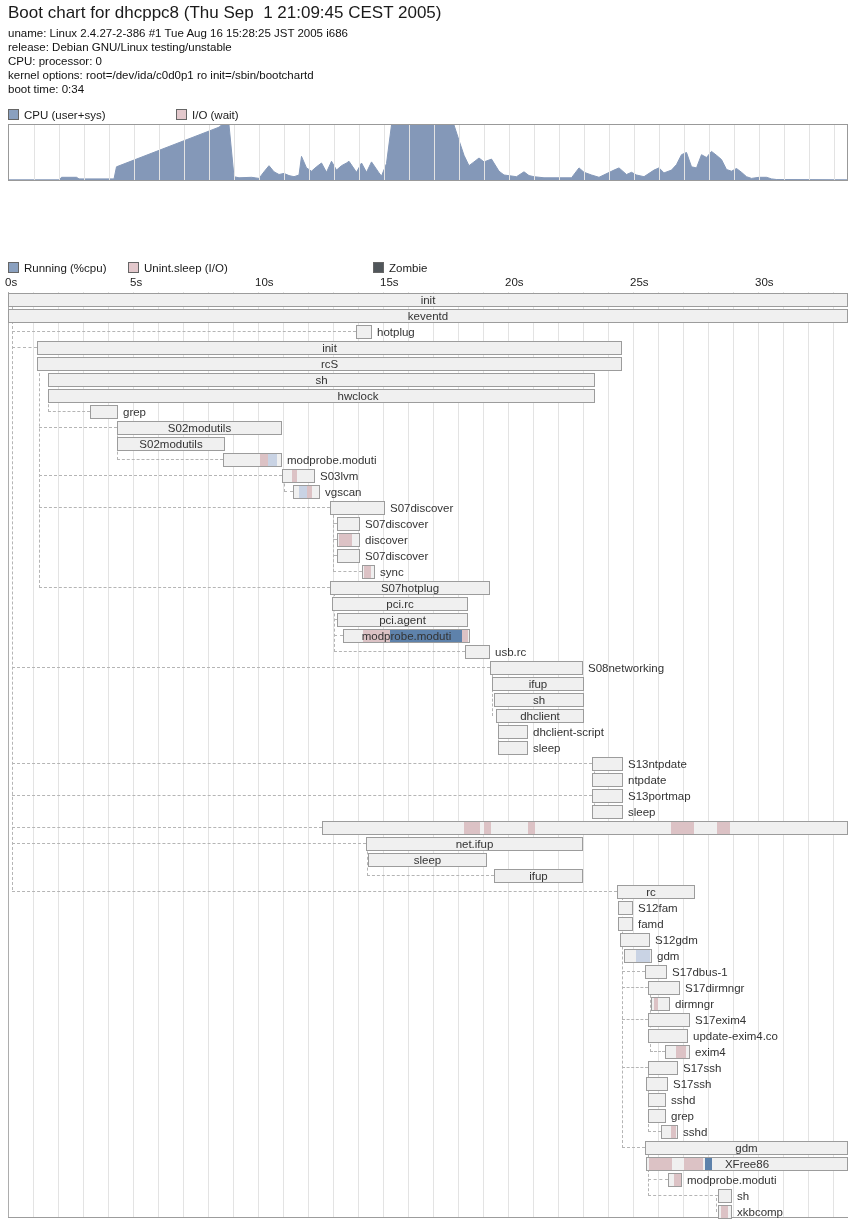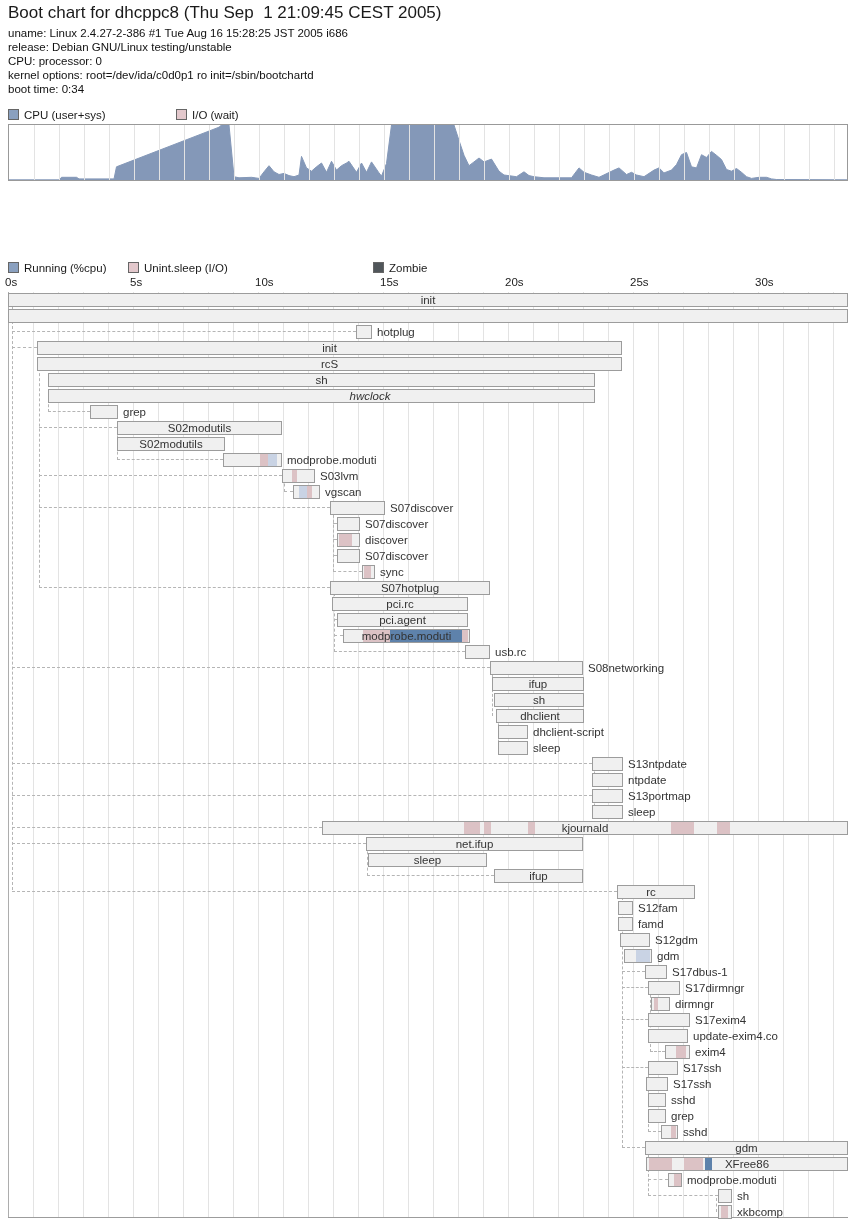--- a/index.html
+++ b/index.html
@@ -143,32 +143,33 @@
     <div class="connv" style="left: 594px; top: 506px; height: 14px;"></div>
     <div class="connv" style="left: 367px; top: 554px; height: 30px;"></div>
     <div class="connv" style="left: 622px; top: 600px; height: 256px;"></div>
     <div class="connv" style="left: 650px; top: 698px; height: 62px;"></div>
     <div class="connv" style="left: 648px; top: 778px; height: 62px;"></div>
     <div class="connv" style="left: 648px; top: 858px; height: 46px;"></div>
     <div class="connv" style="left: 716px; top: 906px; height: 14px;"></div>
     <div class="pbar" style="left: 8px; top: 1px; width: 840px;"></div>
     <div class="plabel c" style="top: 1px; left: 8px; width: 840px;">init</div>
     <div class="pbar" style="left: 8px; top: 17px; width: 840px;"></div>
+    <div class="plabel c" style="top: 17px; left: 8px; width: 840px;">keventd</div>
     <div class="connh" style="left: 12px; top: 39px; width: 344px;"></div>
     <div class="pbar" style="left: 356px; top: 33px; width: 16px;"></div>
     <div class="plabel" style="top: 33px; left: 377px; text-align: right;">hotplug</div>
     <div class="connh" style="left: 12px; top: 55px; width: 25px;"></div>
     <div class="pbar" style="left: 37px; top: 49px; width: 585px;"></div>
     <div class="plabel c" style="top: 49px; left: 37px; width: 585px;">init</div>
     <div class="pbar" style="left: 37px; top: 65px; width: 585px;"></div>
     <div class="plabel c" style="top: 65px; left: 37px; width: 585px;">rcS</div>
     <div class="pbar" style="left: 48px; top: 81px; width: 547px;"></div>
     <div class="plabel c" style="top: 81px; left: 48px; width: 547px;">sh</div>
     <div class="pbar" style="left: 48px; top: 97px; width: 547px;"></div>
-    <div class="plabel c" style="top: 97px; left: 60px; width: 620px; font-style: italic;">hwclock</div>
+    <div class="plabel c" style="top: 97px; left: 48px; width: 620px;">hwclock</div>
     <div class="connh" style="left: 48px; top: 119px; width: 42px;"></div>
     <div class="pbar" style="left: 90px; top: 113px; width: 28px;"></div>
     <div class="plabel" style="top: 113px; left: 123px;">grep</div>
     <div class="connh" style="left: 39px; top: 135px; width: 78px;"></div>
     <div class="pbar" style="left: 117px; top: 129px; width: 165px;"></div>
     <div class="plabel c" style="top: 129px; left: 117px; width: 165px;">S02modutils</div>
     <div class="pbar" style="left: 117px; top: 145px; width: 108px;"></div>
     <div class="plabel c" style="top: 145px; left: 117px; width: 108px;">S02modutils</div>
     <div class="connh" style="left: 117px; top: 167px; width: 106px;"></div>
     <div class="pbar" style="left: 223px; top: 161px; width: 59px;">
@@ -248,21 +249,20 @@
     <div class="pbar" style="left: 592px; top: 513px; width: 31px;"></div>
     <div class="plabel" style="top: 513px; left: 628px;">sleep</div>
     <div class="connh" style="left: 12px; top: 535px; width: 310px;"></div>
     <div class="pbar" style="left: 322px; top: 529px; width: 526px;">
       <div class="pseg" style="left: 141px; width: 16px; background: rgb(220, 194, 197);"></div>
       <div class="pseg" style="left: 161px; width: 7px; background: rgb(220, 194, 197);"></div>
       <div class="pseg" style="left: 205px; width: 7px; background: rgb(220, 194, 197);"></div>
       <div class="pseg" style="left: 348px; width: 23px; background: rgb(220, 194, 197);"></div>
       <div class="pseg" style="left: 394px; width: 13px; background: rgb(220, 194, 197);"></div>
     </div>
-    <div class="plabel c" style="top: 529px; left: 322px; width: 526px;">kjournald</div>
     <div class="connh" style="left: 12px; top: 551px; width: 354px;"></div>
     <div class="pbar" style="left: 366px; top: 545px; width: 217px;"></div>
     <div class="plabel c" style="top: 545px; left: 366px; width: 217px;">net.ifup</div>
     <div class="pbar" style="left: 368px; top: 561px; width: 119px;"></div>
     <div class="plabel c" style="top: 561px; left: 368px; width: 119px;">sleep</div>
     <div class="connh" style="left: 367px; top: 583px; width: 127px;"></div>
     <div class="pbar" style="left: 494px; top: 577px; width: 89px;"></div>
     <div class="plabel c" style="top: 577px; left: 494px; width: 89px;">ifup</div>
     <div class="connh" style="left: 12px; top: 599px; width: 605px;"></div>
     <div class="pbar" style="left: 617px; top: 593px; width: 78px;"></div>

